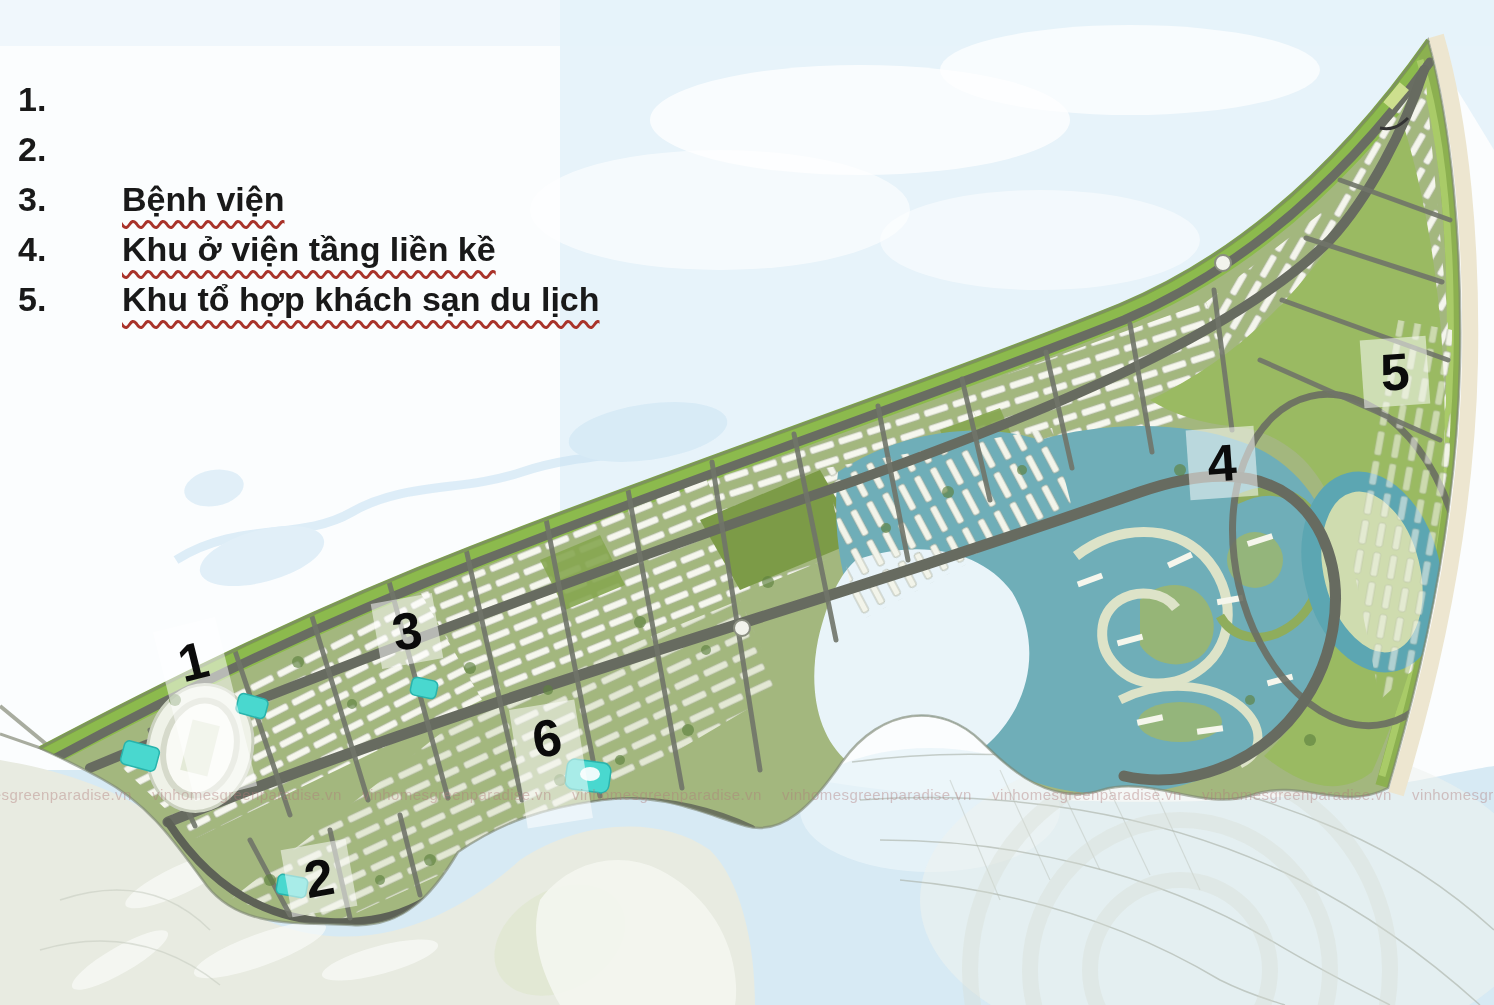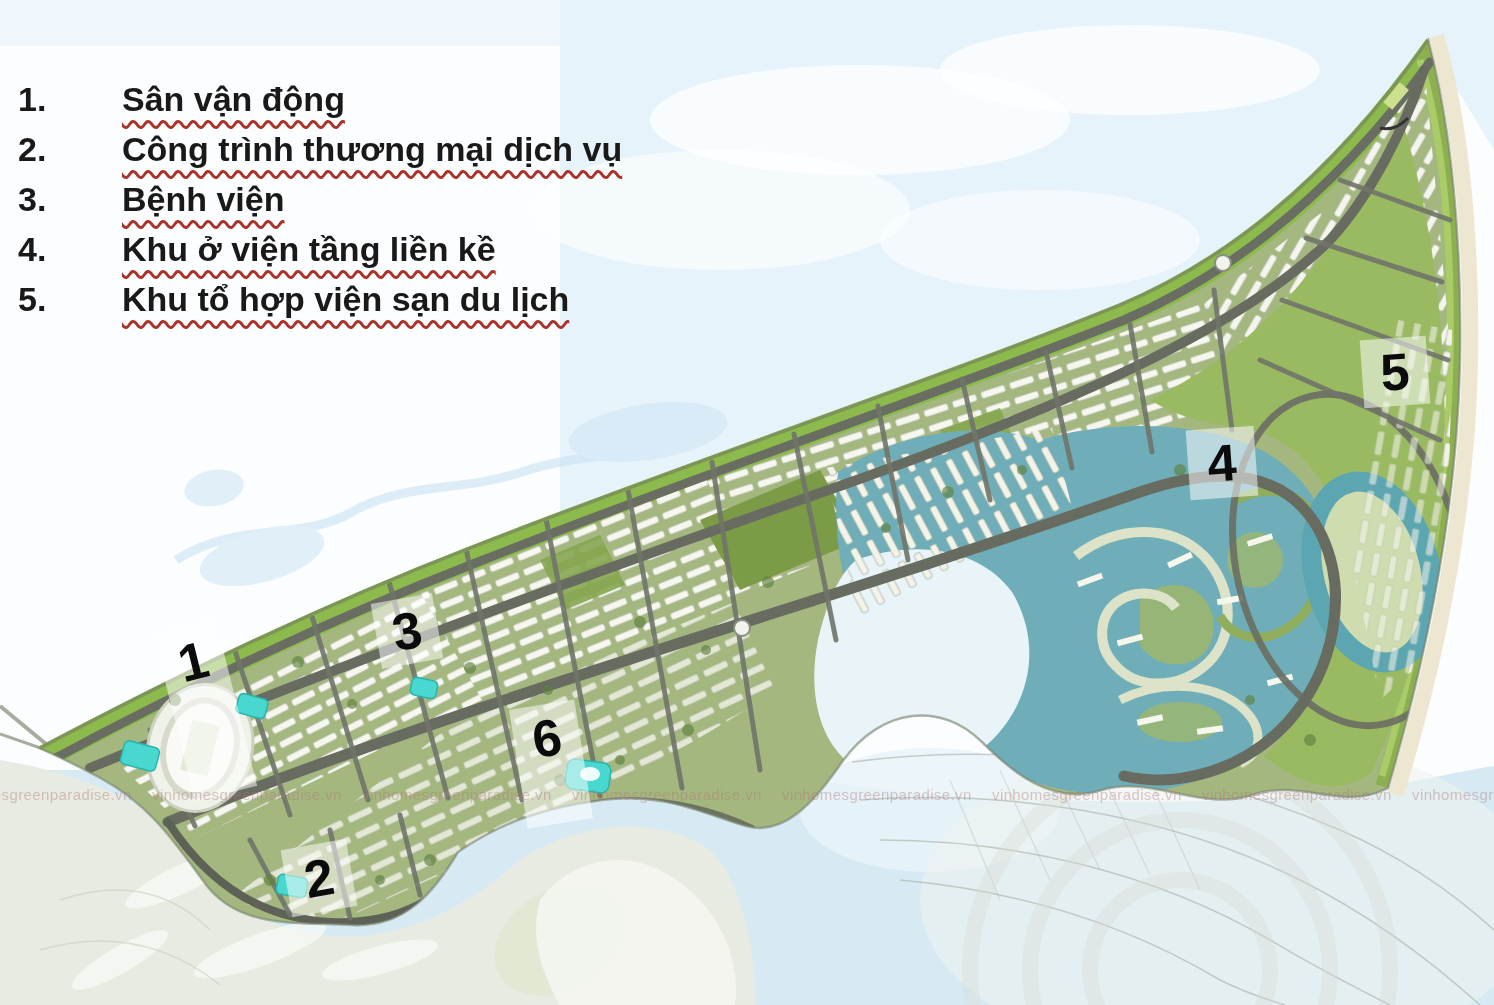--- a/index.html
+++ b/index.html
@@ -307,33 +307,31 @@
 <span class="wm w3">vinhomesgreenparadise.vn</span>
 <span class="wm w4">vinhomesgreenparadise.vn</span>
 <span class="wm w5">vinhomesgreenparadise.vn</span>
 <span class="wm w6">vinhomesgreenparadise.vn</span>
 <span class="wm w7">vinhomesgreenparadise.vn</span>
 <span class="wm w8">vinhomesgreenparadise.vn</span>
 
 <div class="legend">
   <div class="lrow">
     <span class="lnum">1.</span>
-    <span class="llab">Sân vận động</span>
   </div>
   <div class="lrow">
     <span class="lnum">2.</span>
-    <span class="llab">Công trình thương mại dịch vụ</span>
   </div>
   <div class="lrow">
     <span class="lnum">3.</span>
     <span class="llab">Bệnh viện</span>
   </div>
   <div class="lrow">
     <span class="lnum">4.</span>
     <span class="llab">Khu ở viện tầng liền kề</span>
   </div>
   <div class="lrow">
     <span class="lnum">5.</span>
-    <span class="llab">Khu tổ hợp viện sạn du lịch</span>
+    <span class="llab">Khu tổ hợp khách sạn du lịch</span>
   </div>
 </div>
 
 </div>
 
 </body></html>

